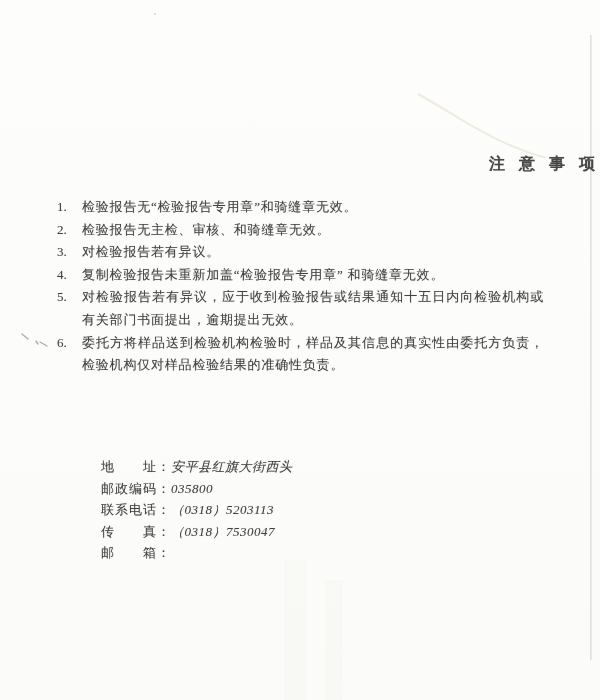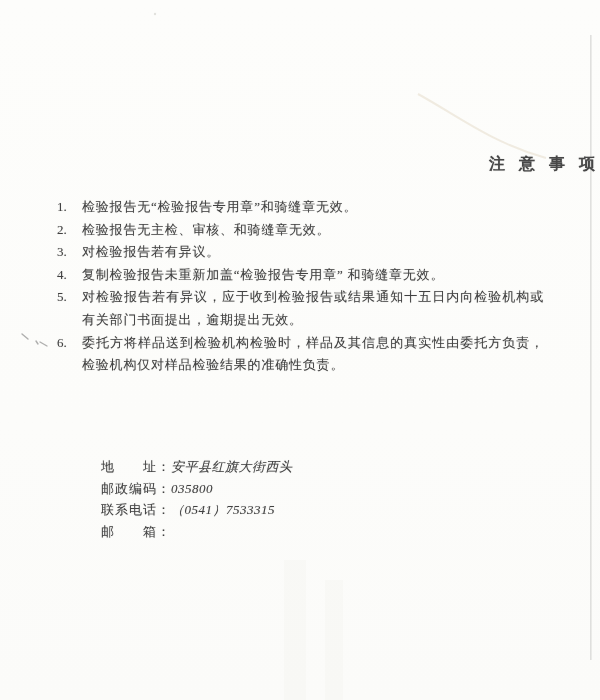--- a/index.html
+++ b/index.html
@@ -145,20 +145,24 @@
     <div class="contact-row">
       <span class="contact-label">地　　址：</span>
       <span class="contact-value">安平县红旗大街西头</span>
     </div>
     <div class="contact-row">
       <span class="contact-label">邮政编码：</span>
       <span class="contact-value">035800</span>
     </div>
     <div class="contact-row">
       <span class="contact-label">联系电话：</span>
-      <span class="contact-value">（0541）7533315</span>
+      <span class="contact-value">（0318）5203113</span>
+    </div>
+    <div class="contact-row">
+      <span class="contact-label">传　　真：</span>
+      <span class="contact-value">（0318）7530047</span>
     </div>
     <div class="contact-row">
       <span class="contact-label">邮　　箱：</span>
     </div>
   </div>
 
 </div>
 
 </body></html>

